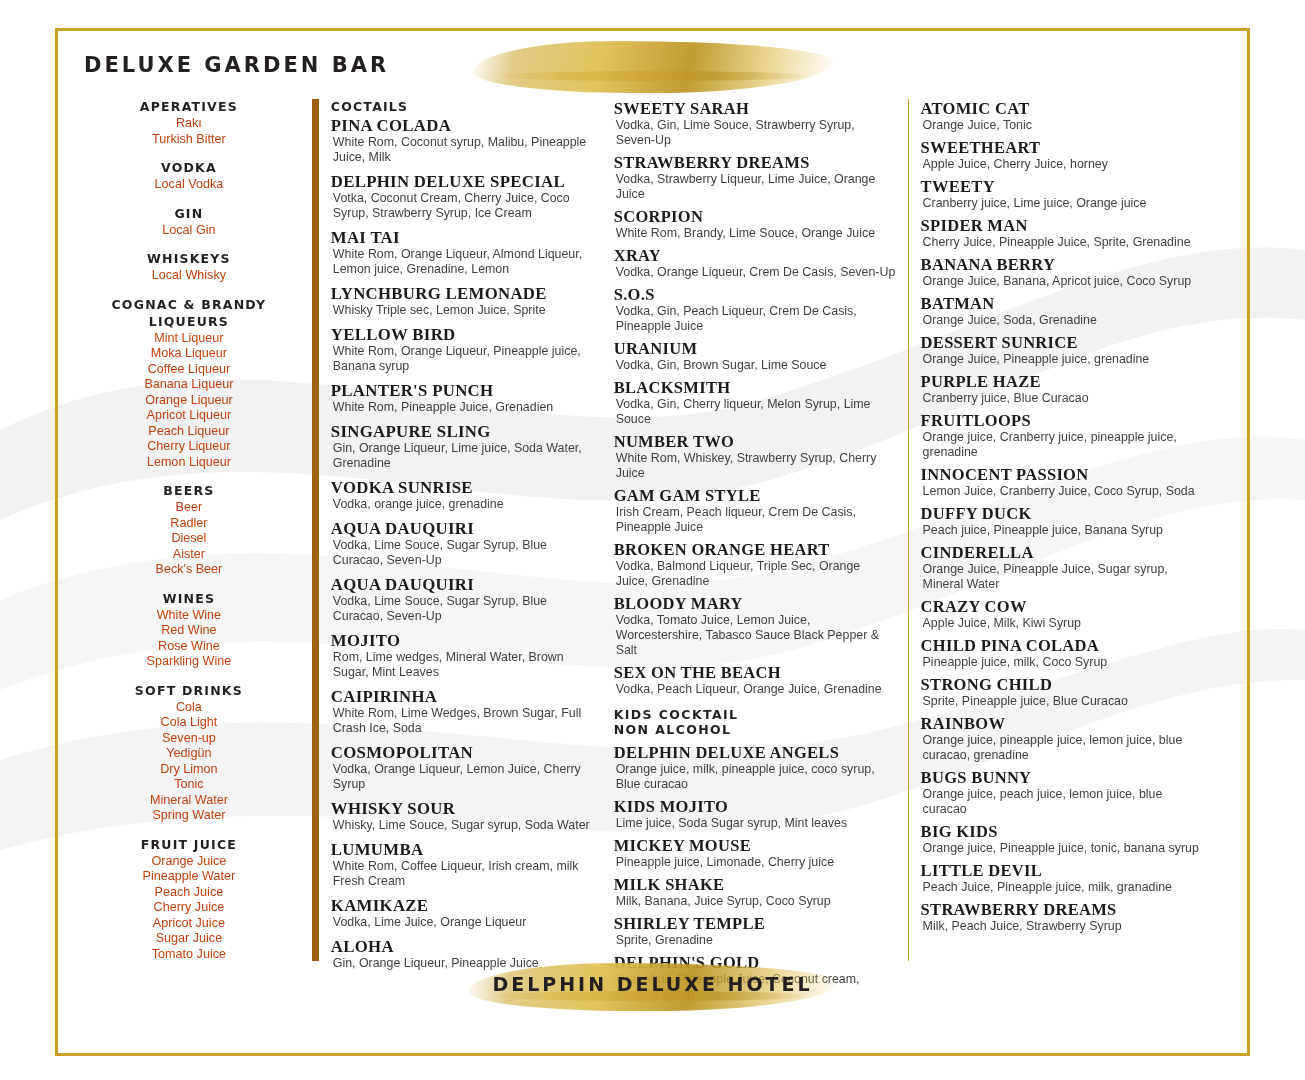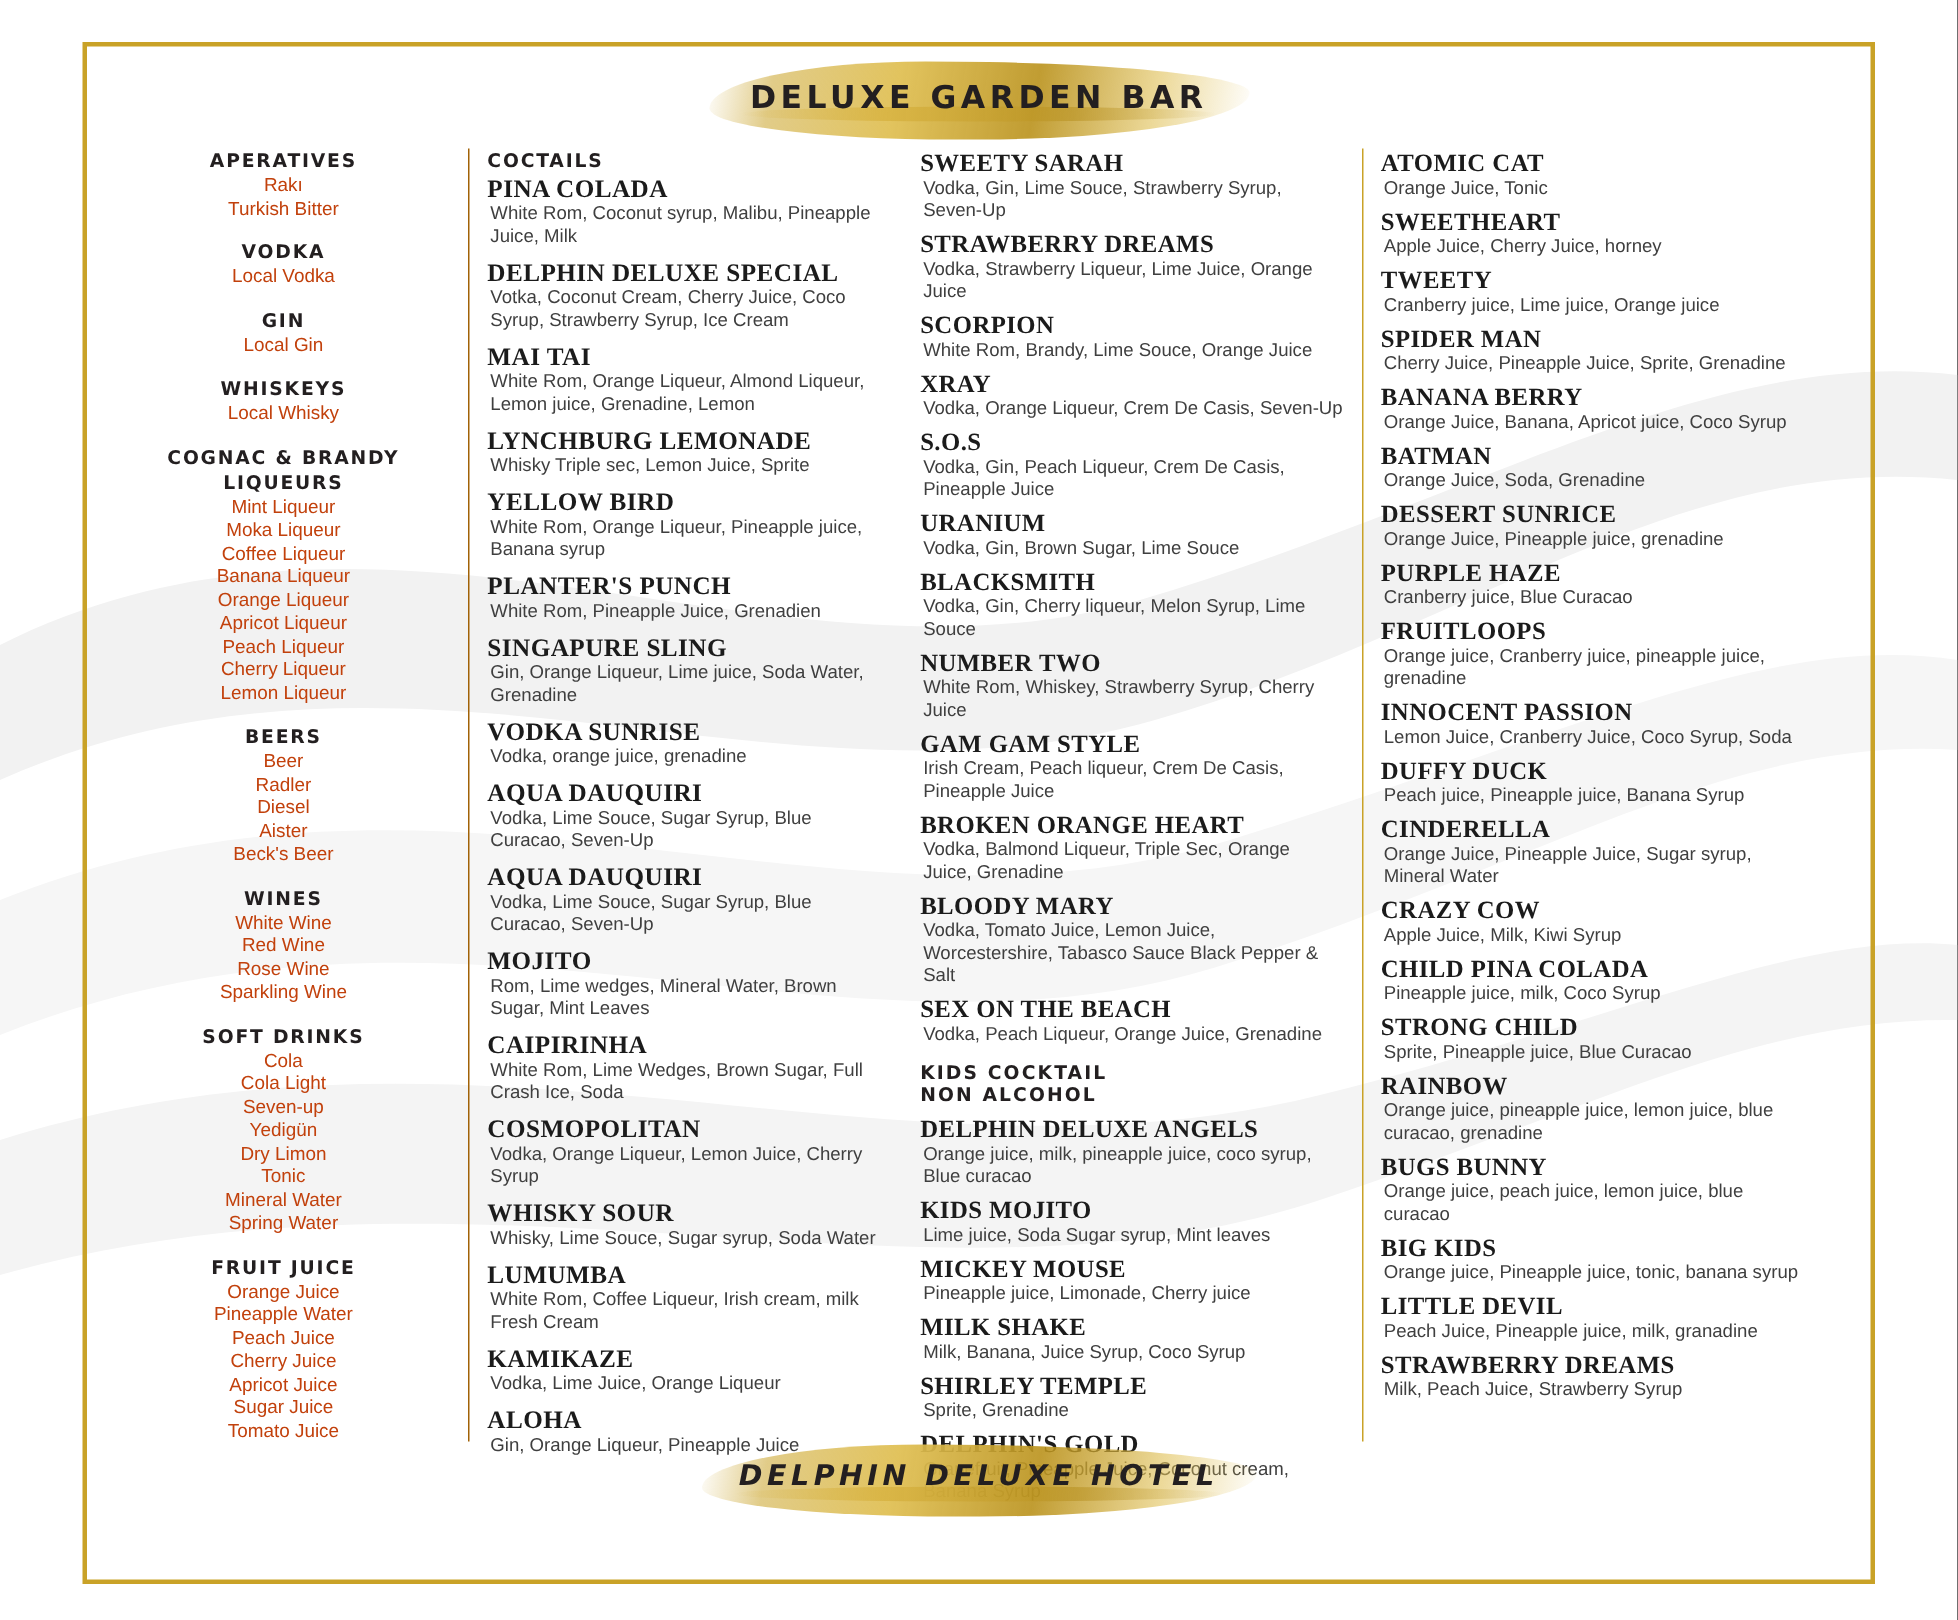--- a/index.html
+++ b/index.html
@@ -34,21 +34,20 @@
     position: relative;
     z-index: 2;
     border: 3px solid #c9a227;
     height: 100%;
     box-sizing: border-box;
     padding: 6px 26px 6px 26px;
     background: transparent;
   }
   .brush-header {
     position: relative;
-    text-align: center;
     height: 62px;
   }
   .brush {
     position: absolute;
     left: 50%;
     top: 4px;
     transform: translateX(-50%);
     width: 360px;
     height: 52px;
     background: linear-gradient(100deg, rgba(201,162,39,0) 0%, rgba(201,162,39,.55) 12%, rgba(224,192,85,.95) 35%, rgba(186,146,28,.9) 60%, rgba(224,192,85,.6) 82%, rgba(201,162,39,0) 100%);
@@ -81,21 +80,21 @@
     position: relative;
     display: flex;
     z-index: 2;
     height: 862px;
   }
   .col {
     box-sizing: border-box;
     padding: 0 12px;
   }
   .col1 { width: 228px; padding-left: 10px; text-align: center; }
-  .col2 { width: 312px; border-left: 1px solid #a16207; margin-left: 16px; }
+  .col2 { width: 312px; border-left: 7px solid #a16207; margin-left: 16px; }
   .col3 { width: 330px; }
   .col4 { width: 338px; border-left: 1px solid #c9a227; }
 
   .sect-head {
     font-family: "DejaVu Sans", sans-serif;
     font-size: 12.5px;
     font-weight: 700;
     letter-spacing: 1.2px;
     color: #231f20;
     margin: 0 0 2px 0;
@@ -142,21 +141,20 @@
     letter-spacing: 1.4px;
     color: #231f20;
     margin-top: 10px;
     line-height: 15px;
   }
   .brush-footer {
     position: relative;
     text-align: center;
     height: 58px;
     z-index: 2;
-    font-style: italic;
   }
   .brush-footer .brush {
     top: 2px;
     width: 370px;
     height: 48px;
   }
   .footer-title {
     position: relative;
     z-index: 1;
     display: inline-block;

